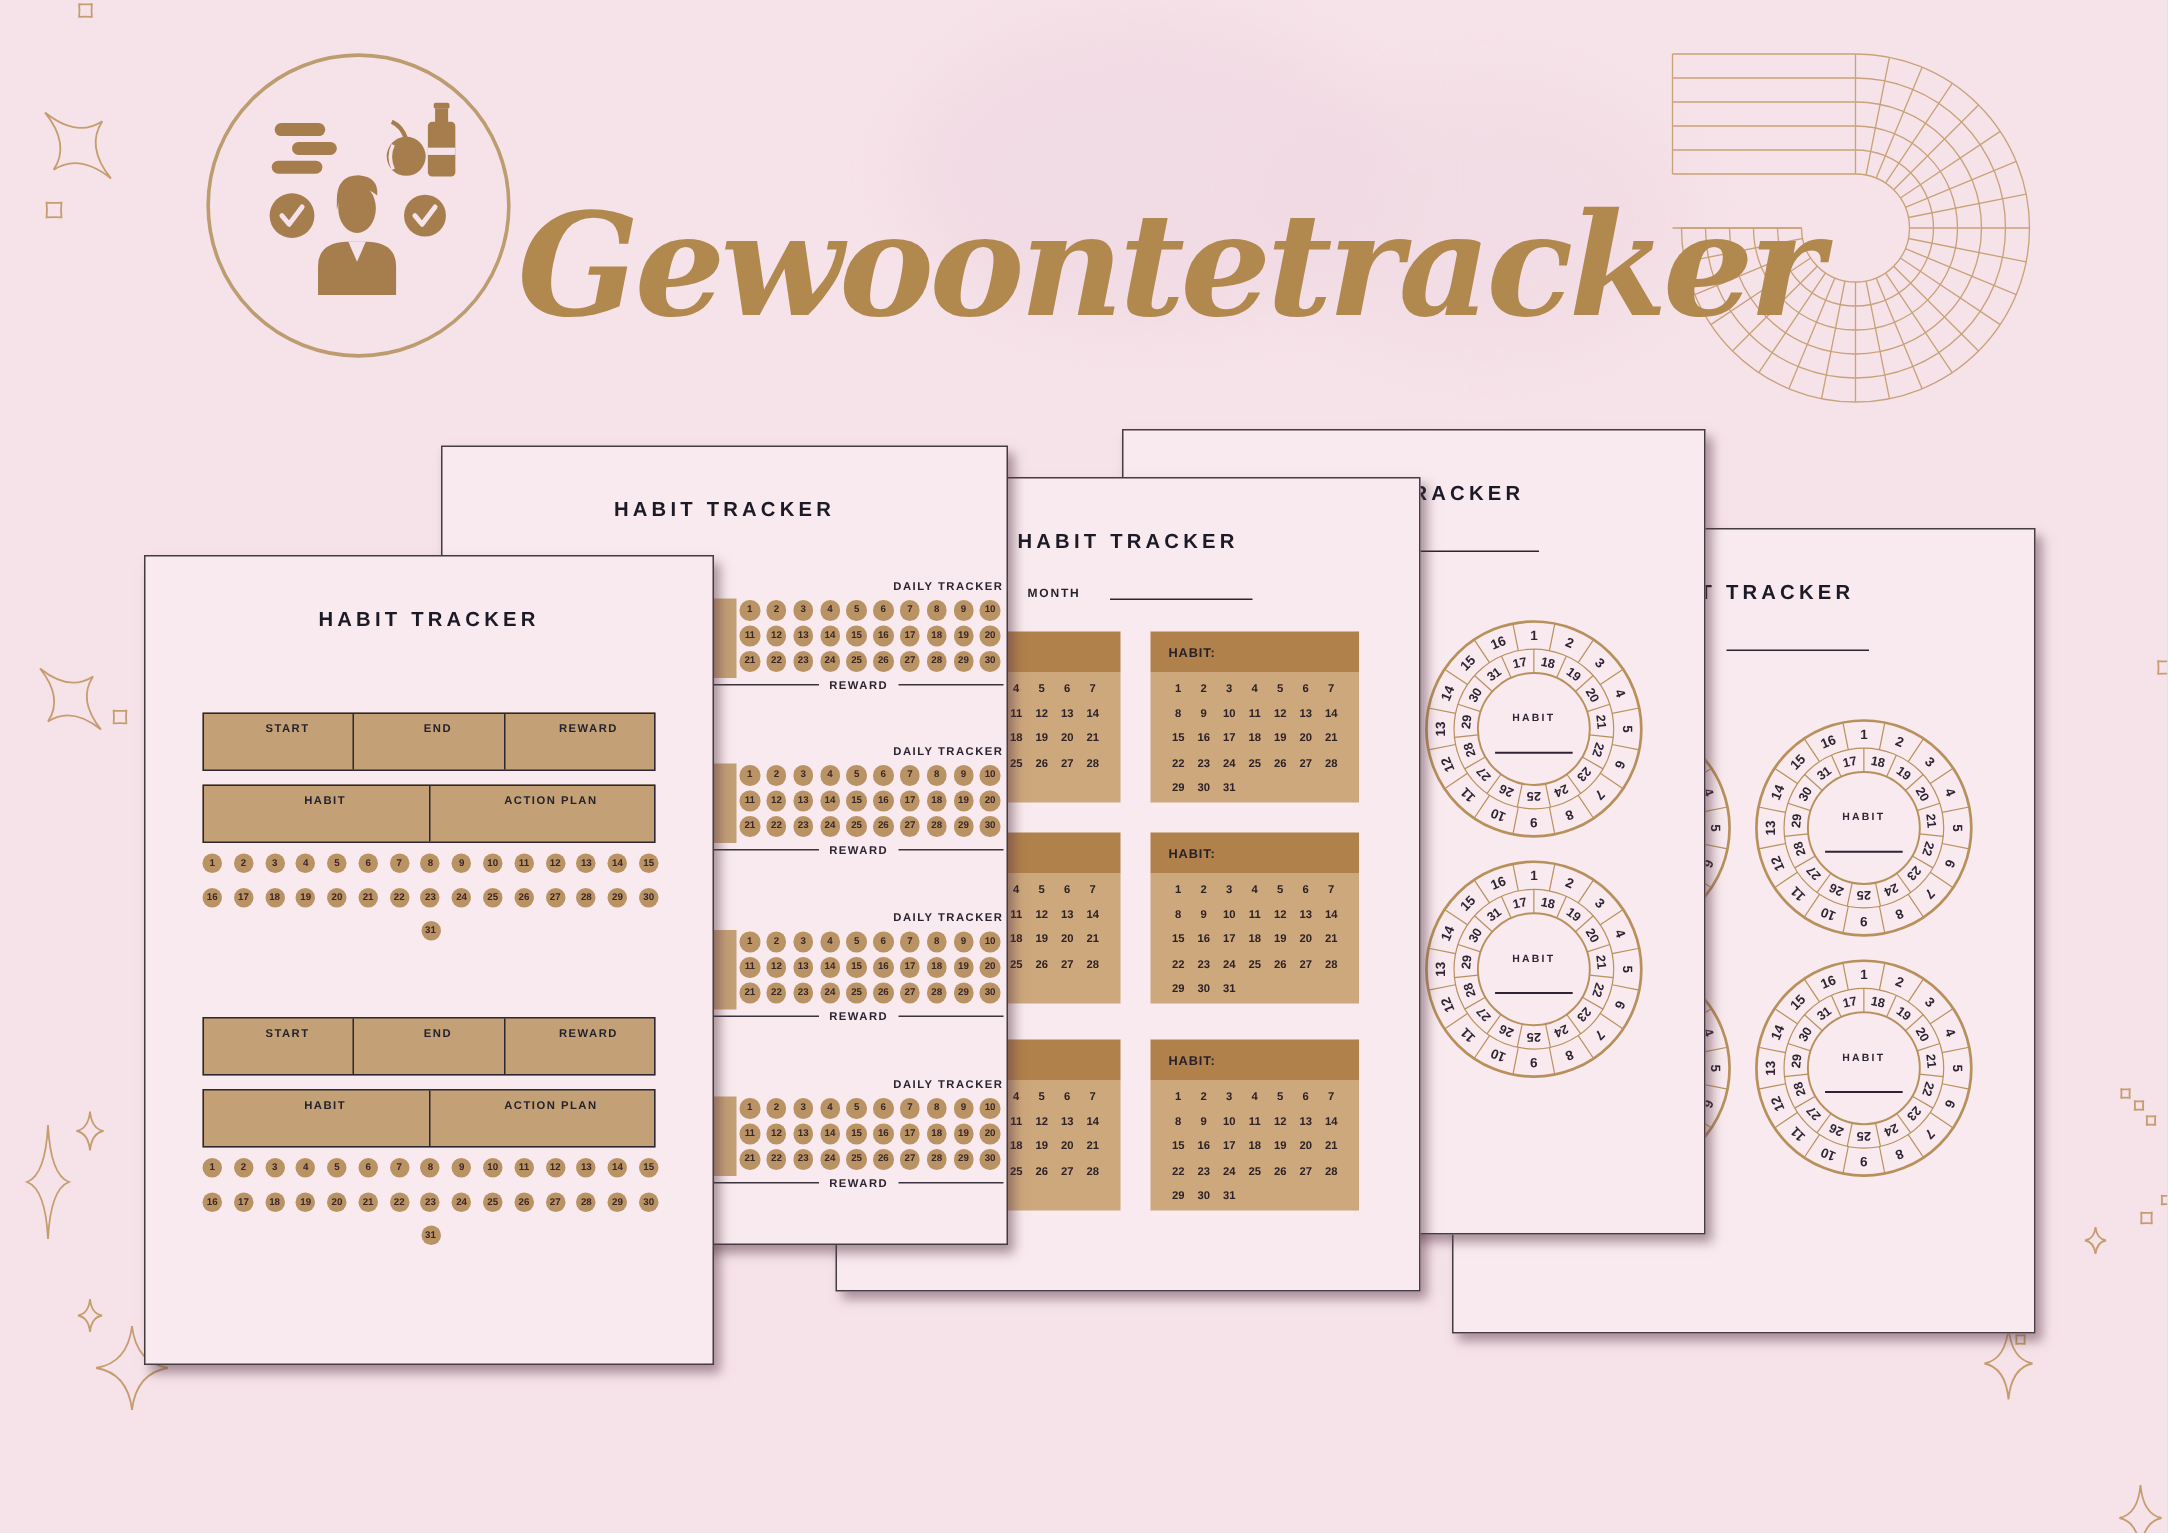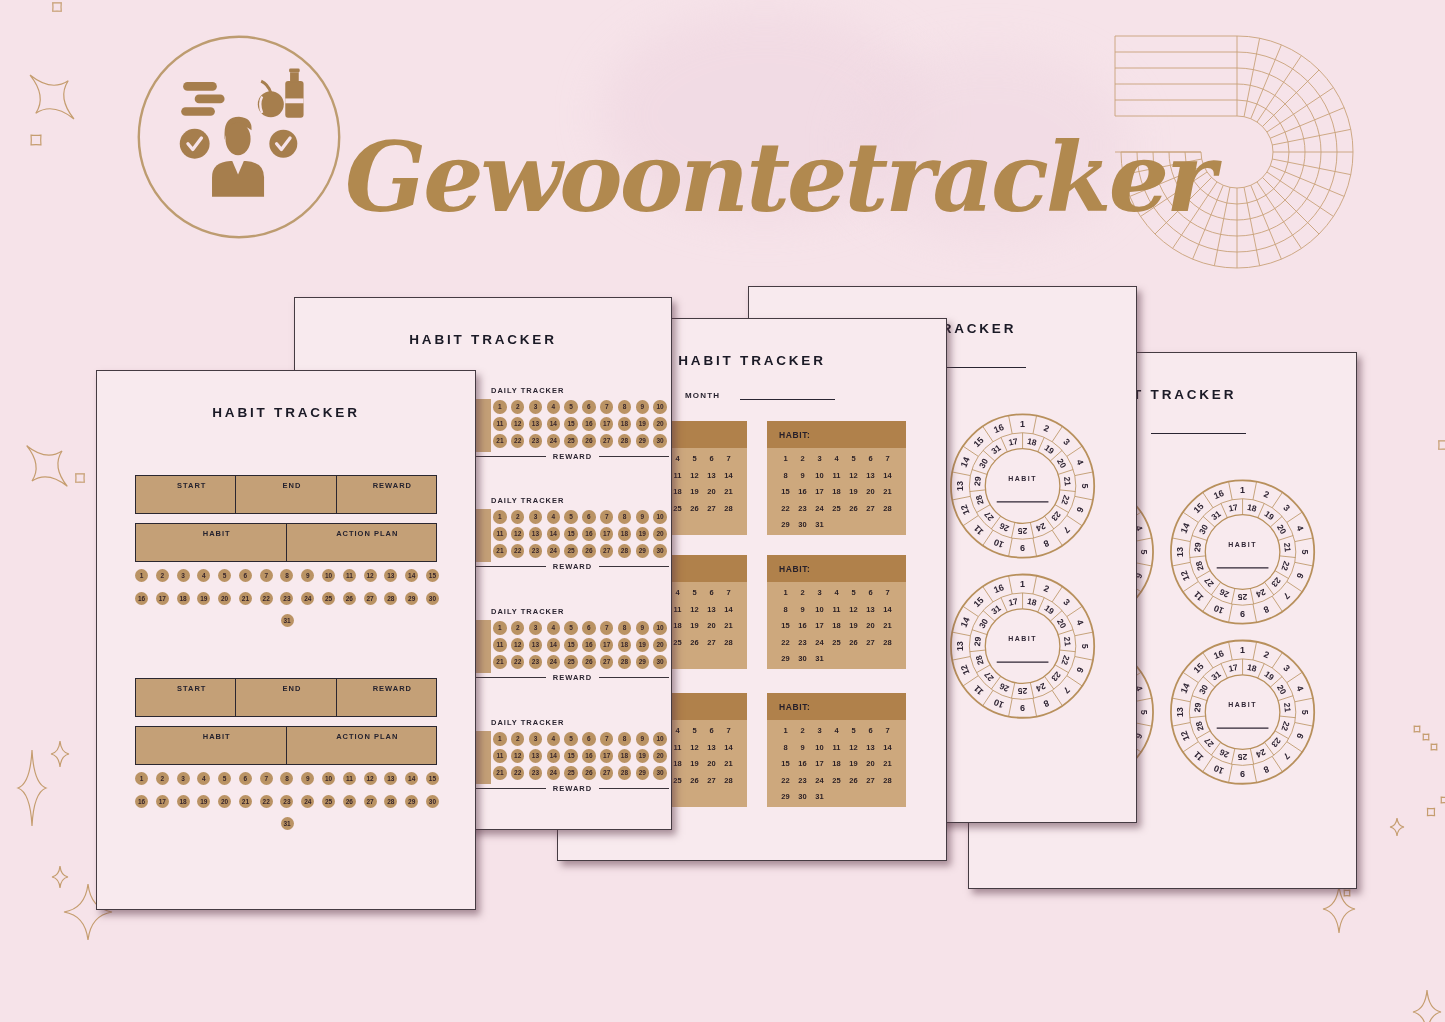--- a/index.html
+++ b/index.html
@@ -39,21 +39,21 @@
   .pcell:last-child{border-right:none;}
   .pcell-label{padding-top:5px;text-align:center;font-size:7.5px;font-weight:bold;
     letter-spacing:1px;color:#25222e;}
   .drow{position:absolute;display:flex;justify-content:space-between;}
   .drow.center{justify-content:center;}
   .day{display:inline-block;background:var(--circle);border-radius:50%;text-align:center;
     font-weight:bold;color:#38262a;}
 
   
   .habitbox{position:absolute;background:var(--tan);}
-  .slabel{position:absolute;text-align:left;font-size:7.5px;font-weight:bold;
+  .slabel{position:absolute;text-align:right;font-size:7.5px;font-weight:bold;
     letter-spacing:1px;color:#2a2430;}
   .dgrid{position:absolute;display:grid;grid-template-columns:repeat(10,1fr);
     row-gap:3.5px;justify-items:center;}
   .rewardrow{position:absolute;display:flex;align-items:center;}
   .rline{flex:1;border-top:1.1px solid #3a333b;}
   .rlabel{font-size:7.5px;font-weight:bold;letter-spacing:1px;color:#2a2430;margin:0 7px;}
 
   
   .monthrow{position:absolute;left:127px;top:70px;display:flex;align-items:flex-end;gap:20px;}
   .mlabel{font-size:8px;font-weight:bold;letter-spacing:1.2px;color:#241f2b;}

